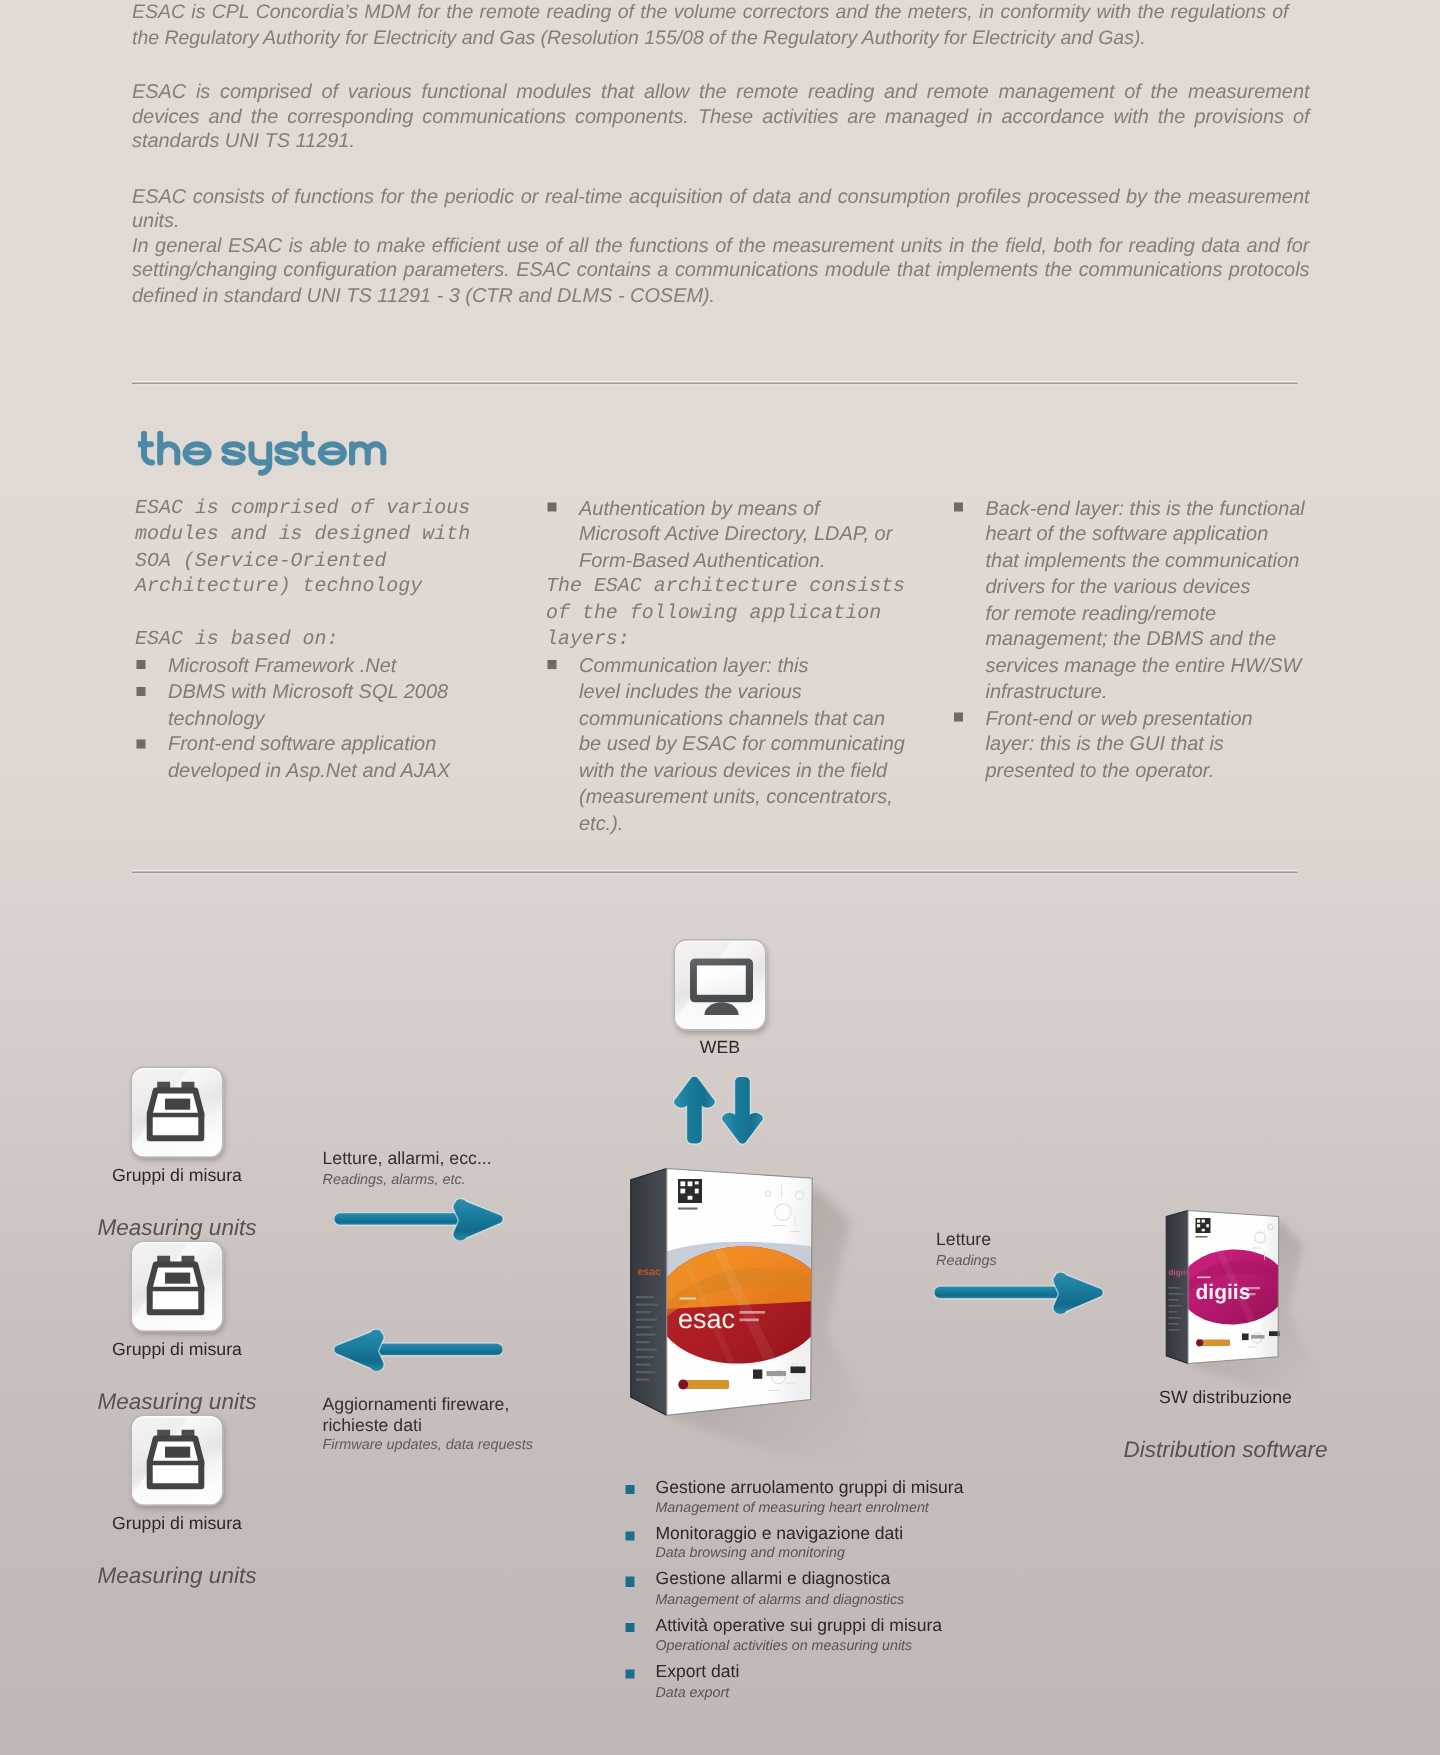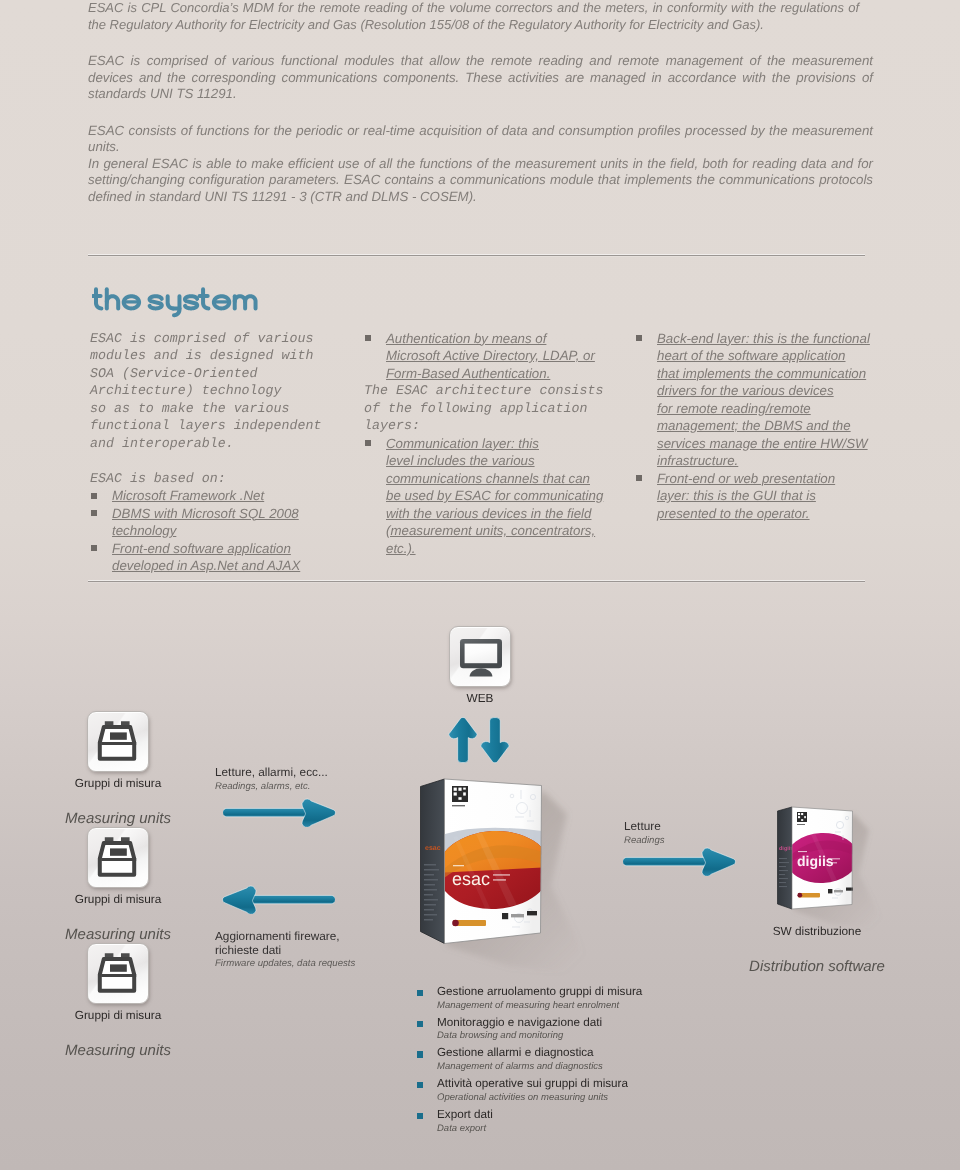--- a/index.html
+++ b/index.html
@@ -31,21 +31,21 @@
   .rule { position:absolute; left:88px; width:777px; height:1px;
           background:#9b9693; box-shadow: 0 -1px 0 rgba(255,255,255,0.55), 0 1px 0 rgba(255,255,255,0.18); }
   
   .sec-title { position:absolute; left:92px; top:285px; }
   
   .cols { position:absolute; left:88px; top:329.5px; width:778px; }
   .col { position:absolute; top:0; font-style:italic; color:#7a7570;
          font-size:13.3px; line-height:17.5px; }
   .col, .col p, .col li { color:#807b77; }
   .col p { font-style:italic;font-family:Liberation Mono, monospace; }
-  .col ul { list-style:none;text-decoration:underline; }
+  .col ul { list-style:none; }
   .col li.pre { white-space:pre; }
   .col li { position:relative; padding-left:22px; }
   .col li::before {
      content:""; position:absolute; left:1px; top:5.5px;
      width:6px; height:6px; background:#6f6a66;
   }
   .c1 { left:2px;   width:234px; }
   .c2 { left:276px; width:242px; }
   .c2 li { padding-left:22px; }
   .c2 ul { width:237px; }
@@ -110,21 +110,20 @@
   <path d="M 121.87 16.90 H 136.94" fill="none" stroke-width="3.28" stroke-linecap="butt"></path>
   <path d="M 142.74 11.20 V 23.40" fill="none" stroke-width="4.00" stroke-linecap="round" stroke-linejoin="round"></path>
   <path d="M 142.74 16.40 L 142.75 16.11 L 142.78 15.82 L 142.82 15.53 L 142.87 15.24 L 142.95 14.96 L 143.04 14.68 L 143.14 14.41 L 143.26 14.14 L 143.39 13.88 L 143.54 13.63 L 143.70 13.39 L 143.88 13.16 L 144.07 12.93 L 144.27 12.72 L 144.48 12.52 L 144.70 12.33 L 144.93 12.16 L 145.18 12.00 L 145.43 11.85 L 145.69 11.71 L 145.95 11.60 L 146.23 11.49 L 146.50 11.40 L 146.79 11.33 L 147.07 11.27 L 147.36 11.23 L 147.65 11.21 L 147.94 11.20 L 148.24 11.21 L 148.53 11.23 L 148.82 11.27 L 149.10 11.33 L 149.38 11.40 L 149.66 11.49 L 149.93 11.60 L 150.20 11.71 L 150.46 11.85 L 150.71 12.00 L 150.95 12.16 L 151.19 12.33 L 151.41 12.52 L 151.62 12.72 L 151.82 12.93 L 152.01 13.16 L 152.18 13.39 L 152.35 13.63 L 152.50 13.88 L 152.63 14.14 L 152.75 14.41 L 152.85 14.68 L 152.94 14.96 L 153.01 15.24 L 153.07 15.53 L 153.11 15.82 L 153.14 16.11 L 153.14 16.40 L 153.14 23.40" fill="none" stroke-width="4.00" stroke-linecap="round" stroke-linejoin="round"></path>
   <path d="M 153.14 16.40 L 153.15 16.11 L 153.18 15.82 L 153.22 15.53 L 153.27 15.24 L 153.35 14.96 L 153.44 14.68 L 153.54 14.41 L 153.66 14.14 L 153.79 13.88 L 153.94 13.63 L 154.10 13.39 L 154.28 13.16 L 154.47 12.93 L 154.67 12.72 L 154.88 12.52 L 155.10 12.33 L 155.33 12.16 L 155.58 12.00 L 155.83 11.85 L 156.09 11.71 L 156.35 11.60 L 156.63 11.49 L 156.90 11.40 L 157.19 11.33 L 157.47 11.27 L 157.76 11.23 L 158.05 11.21 L 158.34 11.20 L 158.64 11.21 L 158.93 11.23 L 159.22 11.27 L 159.50 11.33 L 159.78 11.40 L 160.06 11.49 L 160.33 11.60 L 160.60 11.71 L 160.86 11.85 L 161.11 12.00 L 161.35 12.16 L 161.59 12.33 L 161.81 12.52 L 162.02 12.72 L 162.22 12.93 L 162.41 13.16 L 162.58 13.39 L 162.75 13.63 L 162.90 13.88 L 163.03 14.14 L 163.15 14.41 L 163.25 14.68 L 163.34 14.96 L 163.41 15.24 L 163.47 15.53 L 163.51 15.82 L 163.54 16.11 L 163.54 16.40 L 163.54 23.40" fill="none" stroke-width="4.00" stroke-linecap="round" stroke-linejoin="round"></path>
 </svg>
   
 </div>
 <div class="cols">
 <div class="col c1">
   <p>ESAC is comprised of various modules and is designed with SOA (Service-Oriented Architecture) technology</p>
-  <p>so as to make the various functional layers independent and interoperable.</p>
   <p class="sp">ESAC is based on:</p>
   <ul>
     <li>Microsoft Framework .Net</li>
     <li>DBMS with Microsoft SQL 2008 technology</li>
     <li>Front-end software application developed in Asp.Net and AJAX</li>
   </ul>
 </div>
 <div class="col c2">
   <ul>
           <li>Authentication by means of Microsoft Active Directory, LDAP, or Form-Based Authentication.</li>

